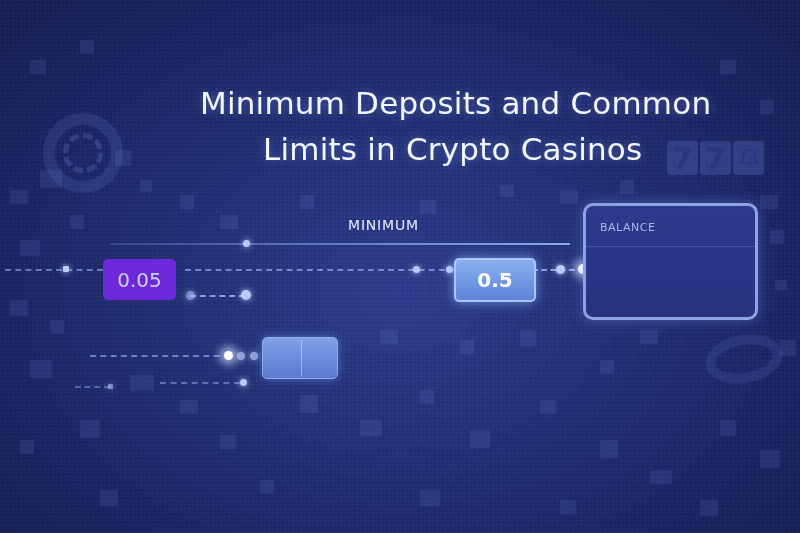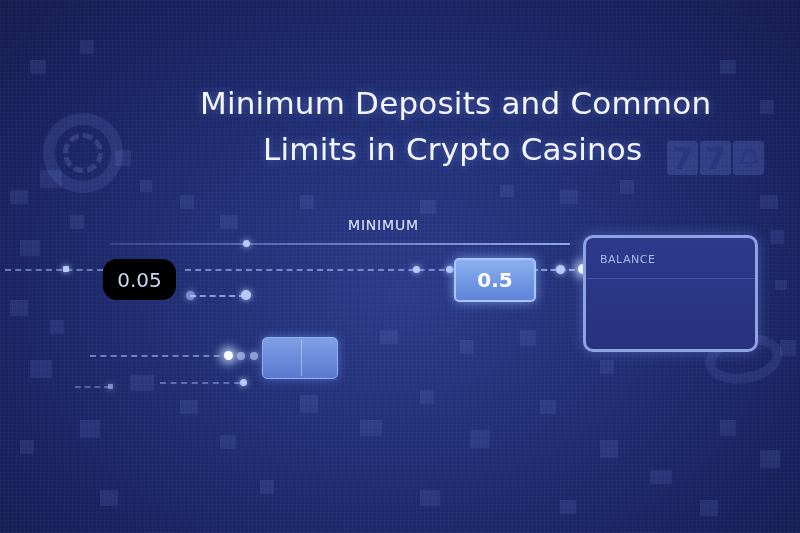--- a/index.html
+++ b/index.html
@@ -29,39 +29,38 @@
     font-size: 14px; letter-spacing: 0.8px;
   }
   .hline { position: absolute; height: 2px; background: linear-gradient(90deg, rgba(140,170,240,0.2), #8fa8ec); }
   .dash { position: absolute; height: 0; border-top: 2px dashed rgba(170,195,255,0.75); }
   .dot { position: absolute; border-radius: 50%; background: #b8cbff; box-shadow: 0 0 6px rgba(190,210,255,0.9); }
   .dot.glow { background: #fff; box-shadow: 0 0 10px 4px rgba(200,220,255,0.85); }
   .box {
     position: absolute; border-radius: 5px; display: flex; align-items: center; justify-content: center;
     color: #d8e2ff; font-size: 20px;
   }
-  .box-005 { left: 103px; top: 259px; width: 73px; height: 41px; background: #000000; color: #c9d5f7; border-radius: 14px; }
+  .box-005 { left: 103px; top: 259px; width: 73px; height: 41px; background: #6d28d9; color: #c9d5f7; }
   .box-05 {
     left: 454px; top: 258px; width: 78px; height: 40px;
     background: linear-gradient(180deg, #8ab0f0, #5d84d8);
     border: 2px solid #a9c6ff; box-shadow: 0 0 12px rgba(140,180,255,0.7);
     color: #ffffff; font-weight: 600;
   }
   .box-empty {
     left: 262px; top: 337px; width: 74px; height: 40px;
     background: linear-gradient(180deg, #7f9fe6, #5a79d0);
     border: 1px solid #8fb0f0; box-shadow: 0 0 10px rgba(120,160,255,0.5);
   }
   .box-empty .split { position: absolute; left: 38px; top: 2px; bottom: 2px; width: 1px; background: rgba(200,220,255,0.55); }
   .balance {
     position: absolute; left: 583px; top: 203px; width: 175px; height: 117px;
     border: 3px solid #8ea3e2; border-radius: 10px; box-sizing: border-box;
     background: linear-gradient(180deg, #2e3b8c 0%, #2b3789 30%, #27337f 100%);
     box-shadow: 0 0 14px rgba(120,150,240,0.4);
-    margin-top: 32px;
   }
   .balance .head {
     position: absolute; left: 0; right: 0; top: 0; height: 40px;
     border-bottom: 1px solid rgba(150,170,240,0.25);
   }
   .balance .lbl { position: absolute; left: 14px; top: 15px; color: #aab8e8; font-size: 11px; letter-spacing: 0.5px; }
   .balance .field {
     position: absolute; left: 18px; top: 58px; width: 140px; height: 34px;
     background: rgba(90,110,190,0.35); border-radius: 3px;
     color: #b8c6f2; font-size: 17px; display: flex; align-items: center; justify-content: flex-end;

